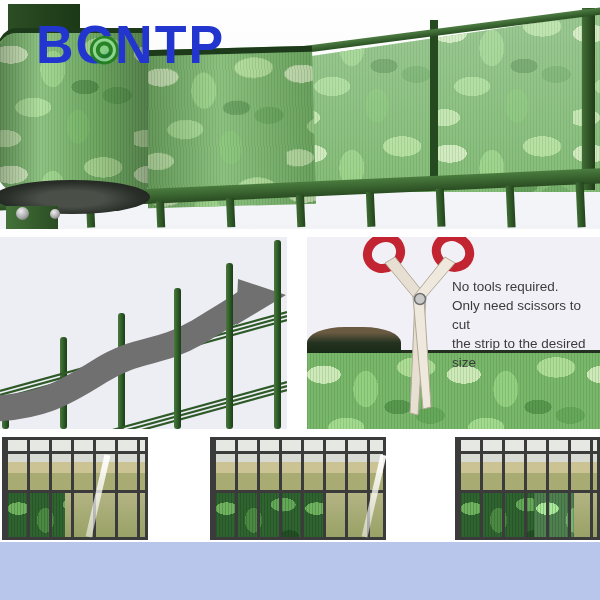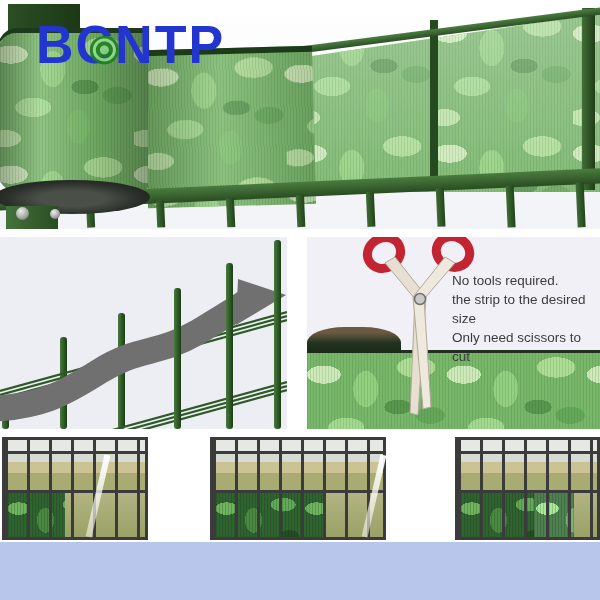--- a/index.html
+++ b/index.html
@@ -77,21 +77,21 @@
         background:radial-gradient(circle at 50% 48%, #85d185 0 4px, #1e7e1e 5px 8px, #8fd88f 9px 11px, #1e7e1e 12px 14px, rgba(0,0,0,0) 15px);
         transform:rotate(-14deg);opacity:.92;}
 
   
   .weave{position:absolute;left:0;top:237px;width:287px;height:192px;background:#ededf4;overflow:hidden;}
   .cut{position:absolute;left:307px;top:237px;width:293px;height:192px;background:#f0f0f6;overflow:hidden;}
   .cut-strip{position:absolute;left:0;top:113px;width:293px;height:79px;border-top:3px solid #23301f;box-sizing:border-box;}
   .cut-roll{position:absolute;left:0;top:90px;width:94px;height:26px;
             background:linear-gradient(#6a5a42 0 22%,#243320 60%,#182a16);
             border-radius:40% 40% 0 0/60% 60% 0 0;}
-  .inst{position:absolute;left:145px;top:34px;font-size:13.5px;line-height:19px;color:#3c3c3c;}
+  .inst{position:absolute;left:145px;top:40px;font-size:13.5px;line-height:19px;color:#3c3c3c;}
   .scissors-svg{position:absolute;left:20px;top:0;}
 
   
   .bpanel{position:absolute;top:437px;height:103px;border:3px solid #3b3b3b;box-sizing:border-box;background:#e8eae6;}
   .bp-sky{height:11px;background:#e6e8e3;}
   .bp-rail{height:3px;background:#3b3b3b;}
   .bp-field{height:36px;background:linear-gradient(#d8dbd3 0 22%,#cbc394 22% 52%,#a8ab72 52% 100%);}
   .bp-bottom{position:relative;height:44px;background:linear-gradient(#b3b383,#99a266);}
   .leafpart{position:absolute;left:0;top:0;bottom:0;}
   .leafpart.light{filter:brightness(1.35) saturate(.7);}
@@ -181,22 +181,22 @@
       <ellipse cx="57" cy="16" rx="17" ry="15" fill="none" stroke="#c22531" stroke-width="9" transform="rotate(-28 57 16)"></ellipse>
       <ellipse cx="126" cy="15" rx="17" ry="15" fill="none" stroke="#c22531" stroke-width="9" transform="rotate(24 126 15)"></ellipse>
 
       <path d="M58 26 L68 20 L99 59 L91 178 L83 176 L88 62 Z" fill="#e7dfd2" stroke="#b2a998" stroke-width="1"></path>
       <path d="M128 26 L118 20 L86 60 L96 172 L104 170 L97 62 Z" fill="#efe8dc" stroke="#b2a998" stroke-width="1"></path>
       <circle cx="93" cy="62" r="5.5" fill="#c9c9c9" stroke="#6f6f6f" stroke-width="1.5"></circle>
     </svg>
 
     <div class="inst">
       <div>No tools required.</div>
+      <div>Only need scissors to cut</div>
       <div>the strip to the desired size</div>
-      <div>Only need scissors to cut</div>
     </div>
   </div>
 
   <div class="bpanel" style="left:2px;width:146px">
     <div class="bp-sky"></div>
     <div class="bp-rail"></div>
     <div class="bp-field"></div>
     <div class="bp-rail"></div>
     <div class="bp-bottom">
       <div class="leafpart leaves-dark" style="width:60px"></div>

